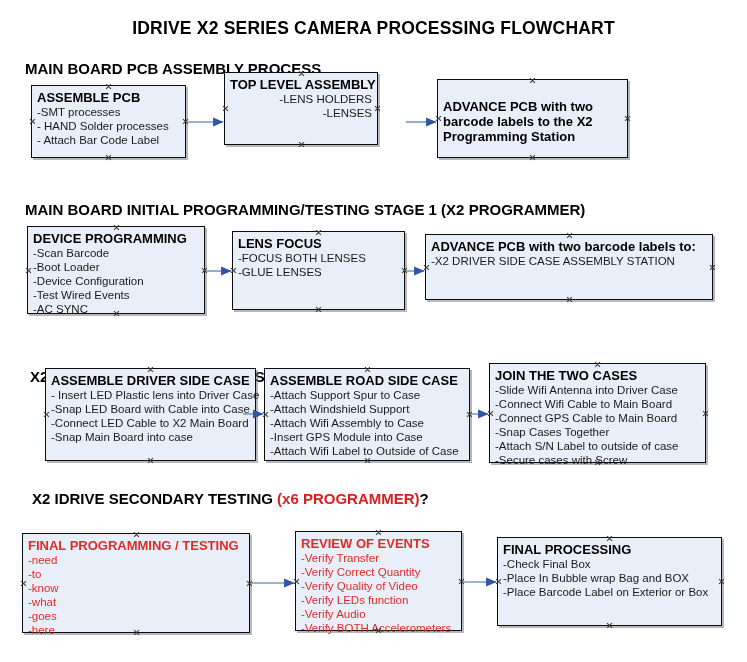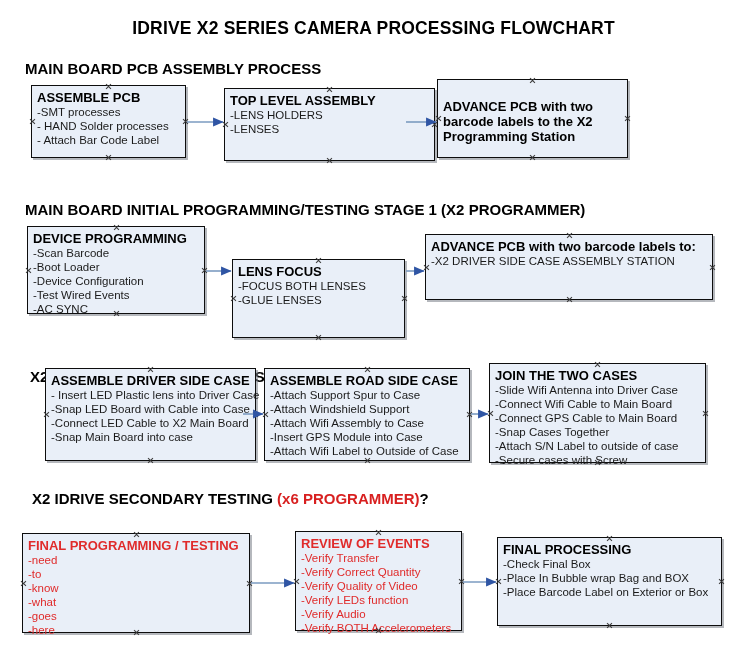--- a/index.html
+++ b/index.html
@@ -134,21 +134,21 @@
       <div class="node-line">-SMT processes</div>
       <div class="node-line">- HAND Solder processes</div>
       <div class="node-line">- Attach Bar Code Label</div>
     </div>
     <span class="handle" style="left:50%; top:0;"></span>
     <span class="handle" style="left:50%; top:100%;"></span>
     <span class="handle" style="left:0; top:50%;"></span>
     <span class="handle" style="left:100%; top:50%;"></span>
   </div>
 
-  <div class="node" style="left:224px; top:88px; width:211px; height:73px;">
+  <div class="node" style="left:224px; top:72px; width:154px; height:73px;text-align:right;">
     <div class="inner">
       <div class="node-title">TOP LEVEL ASSEMBLY</div>
       <div class="node-line">-LENS HOLDERS</div>
       <div class="node-line">-LENSES</div>
     </div>
     <span class="handle" style="left:50%; top:0;"></span>
     <span class="handle" style="left:50%; top:100%;"></span>
     <span class="handle" style="left:0; top:50%;"></span>
     <span class="handle" style="left:100%; top:50%;"></span>
   </div>
@@ -171,21 +171,21 @@
       <div class="node-line">-Device Configuration</div>
       <div class="node-line">-Test Wired Events</div>
       <div class="node-line">-AC SYNC</div>
     </div>
     <span class="handle" style="left:50%; top:0;"></span>
     <span class="handle" style="left:50%; top:100%;"></span>
     <span class="handle" style="left:0; top:50%;"></span>
     <span class="handle" style="left:100%; top:50%;"></span>
   </div>
 
-  <div class="node" style="left:232px; top:231px; width:173px; height:79px;margin-top:28px;">
+  <div class="node" style="left:232px; top:231px; width:173px; height:79px;">
     <div class="inner">
       <div class="node-title">LENS FOCUS</div>
       <div class="node-line">-FOCUS BOTH LENSES</div>
       <div class="node-line">-GLUE LENSES</div>
     </div>
     <span class="handle" style="left:50%; top:0;"></span>
     <span class="handle" style="left:50%; top:100%;"></span>
     <span class="handle" style="left:0; top:50%;"></span>
     <span class="handle" style="left:100%; top:50%;"></span>
   </div>

